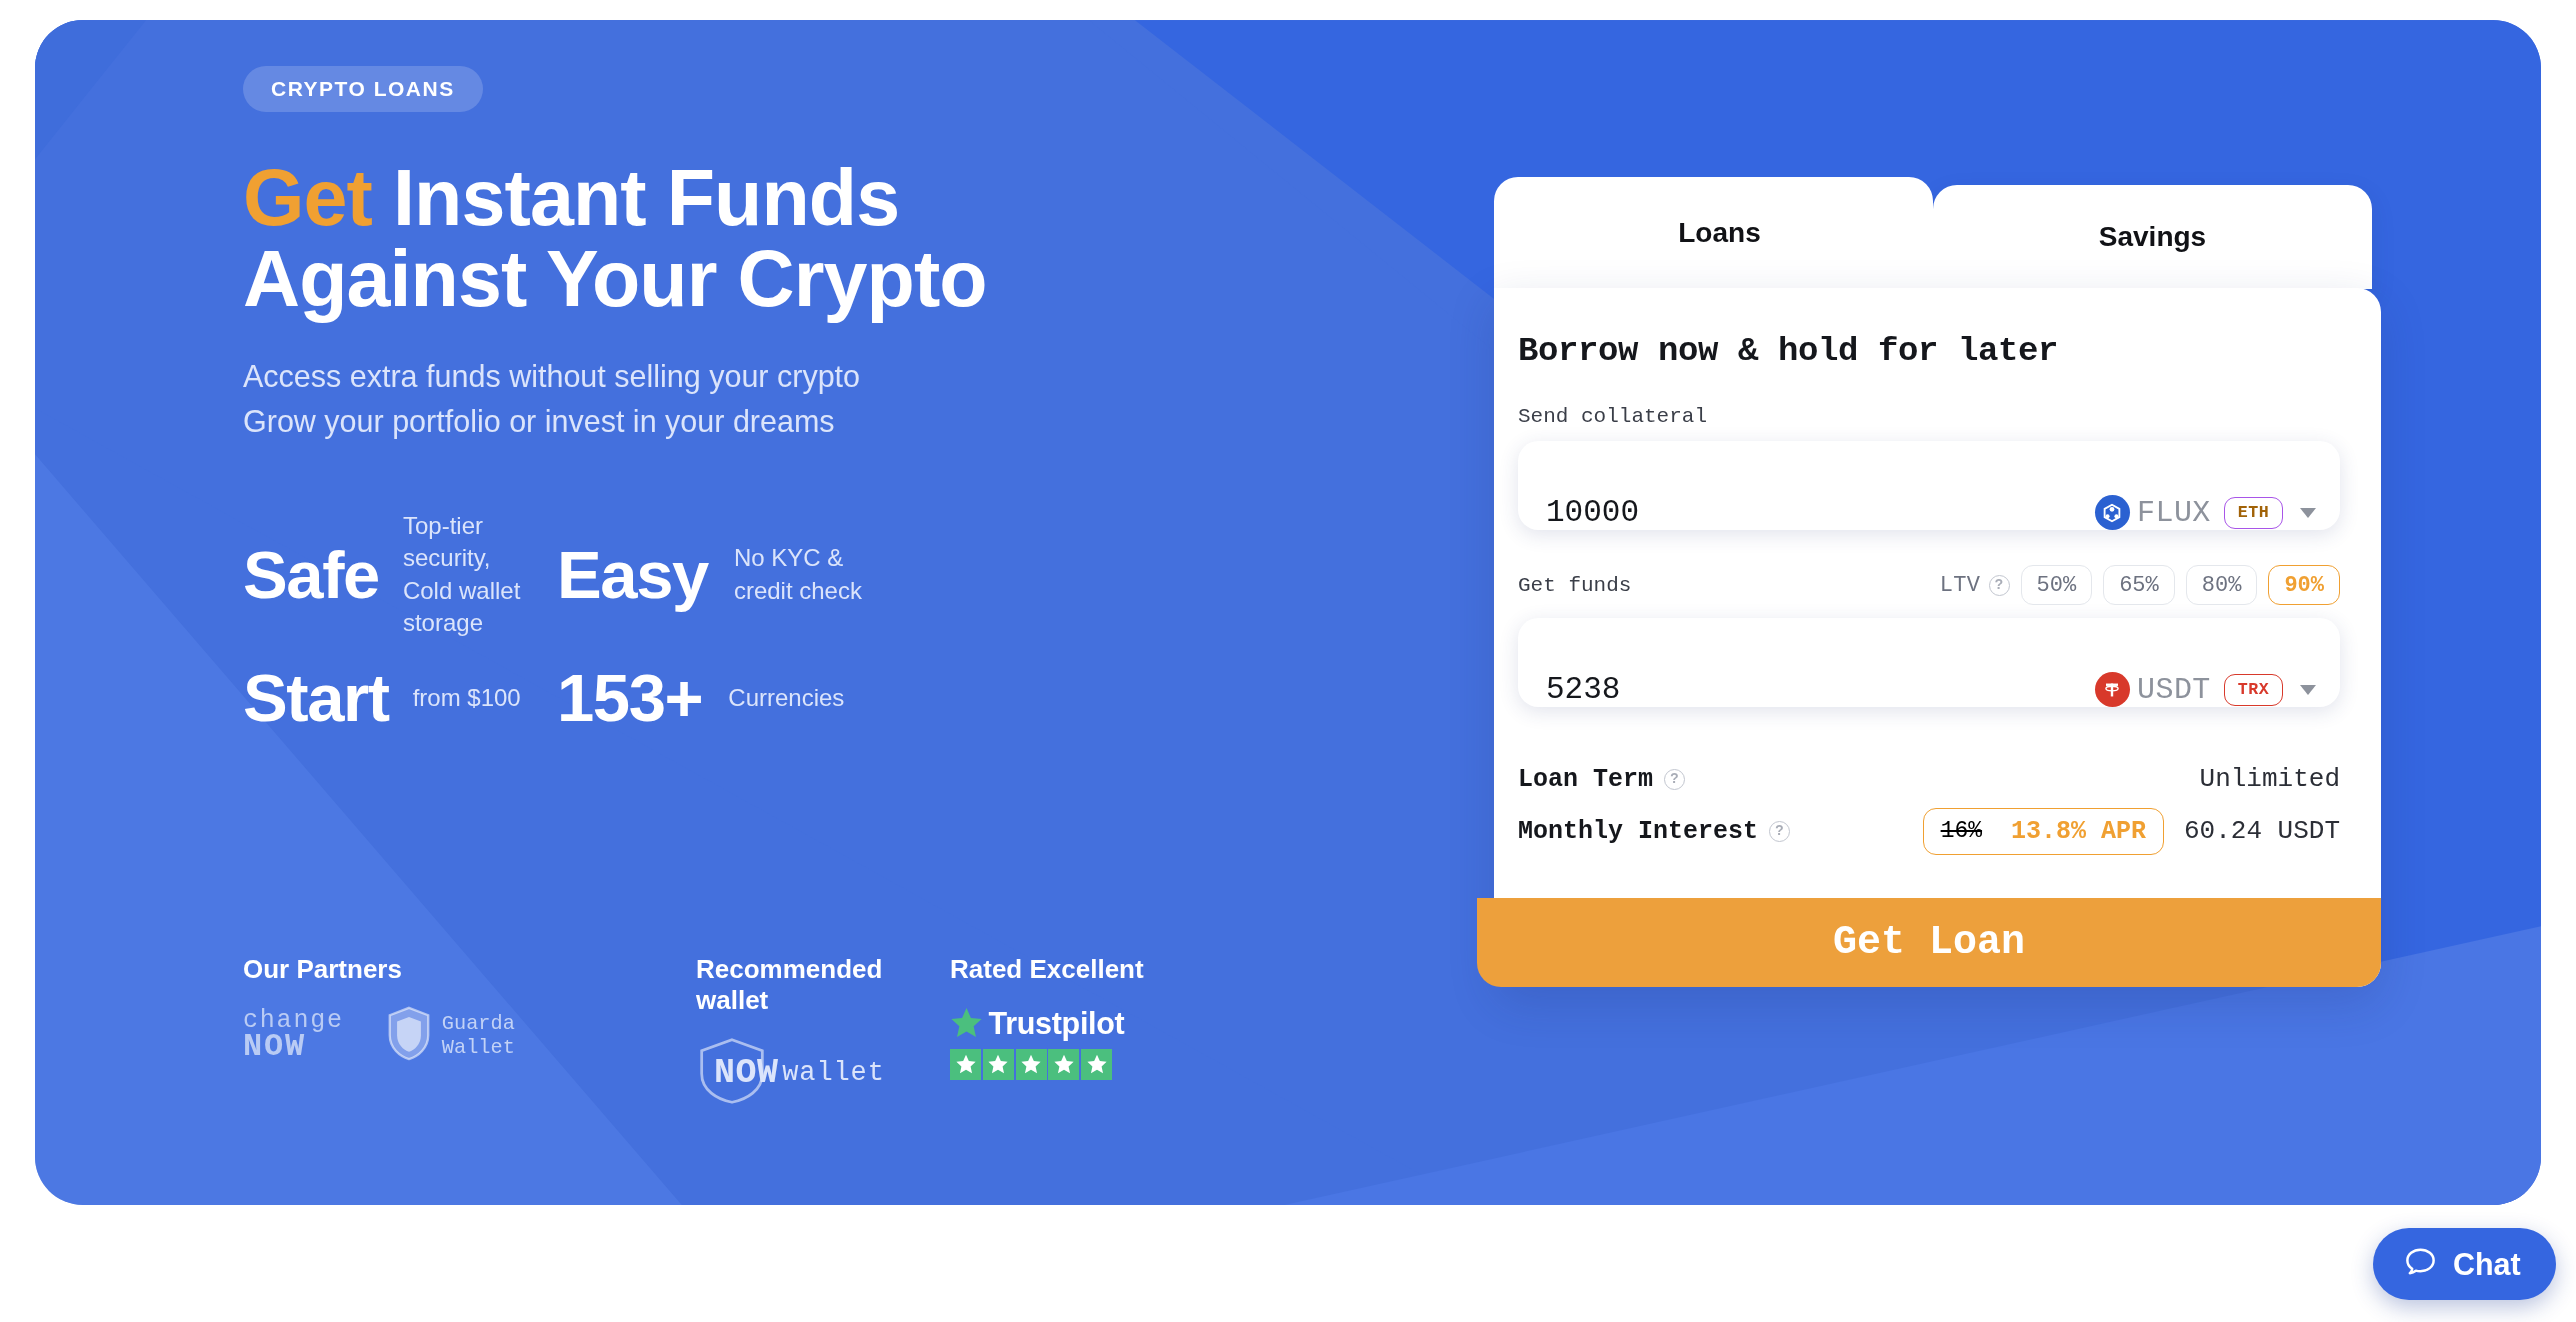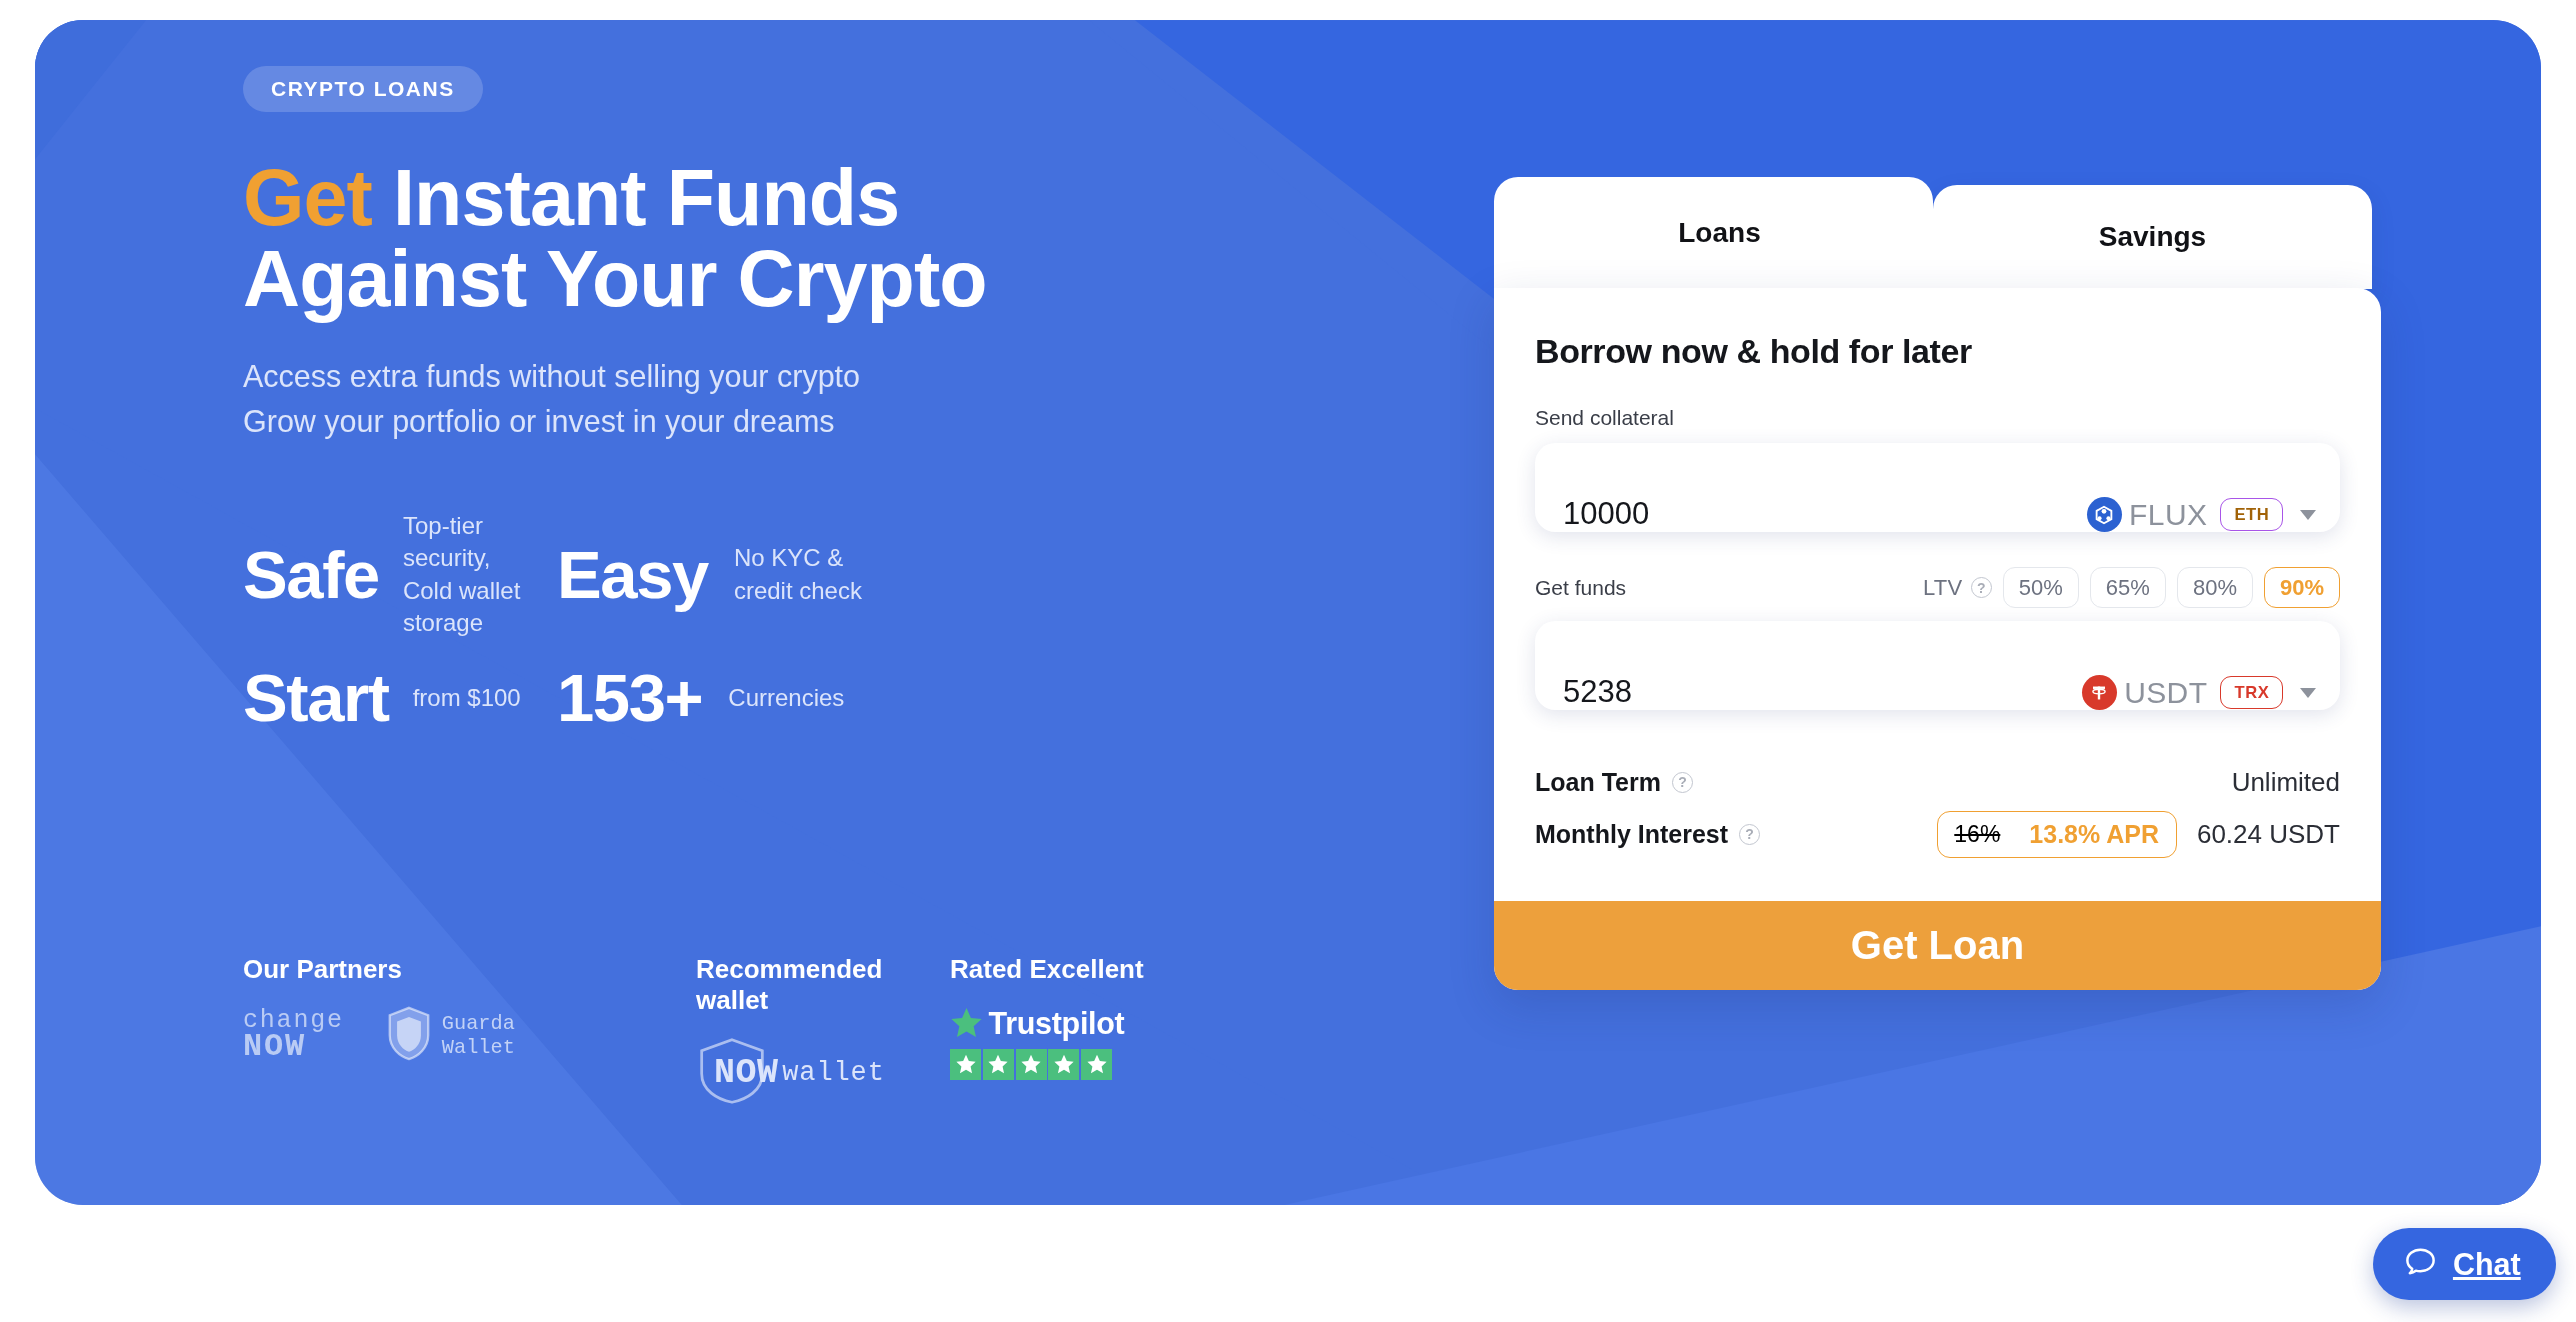--- a/index.html
+++ b/index.html
@@ -134,22 +134,23 @@
   .tab.savings {
     left: 439px; top: 7.4px; height: 104px;
     border-radius: 24px 24px 0 0; z-index: 2;
     box-shadow: 0 9.2px 24px rgba(30,50,110,.12);
   }
 
   #panel {
     position: relative; z-index: 4;
     background: #ffffff;
     border-radius: 0 24px 24px 24px;
-    padding: 44px 41px 0 41px;
+    padding: 44px 41px 0 24px;
     box-shadow: 0 16.6px 46px rgba(26,46,110,.18);
+    font-family: Liberation Mono, monospace;
   }
   #panel-title {
     font-size: 34px; font-weight: bold; color: #15171c;
     letter-spacing: -0.4px;
   }
 
   .field-label {
     margin-top: 35px;
     font-size: 21px; color: #3a3e48;
   }
@@ -256,21 +257,21 @@
 
   
   #chat {
     position: absolute; right: 20.3px; bottom: 22px;
     height: 72px; padding: 0 35px 0 30px;
     background: #3566e0; border-radius: 923px;
     display: flex; align-items: center;
     box-shadow: 0 7.4px 22px rgba(30,60,150,.3);
     cursor: pointer;
   }
-  #chat .chat-label { color: #fff; font-size: 30.5px; font-weight: bold; margin-left: 15px; text-decoration: underline; }
+  #chat .chat-label { color: #fff; font-size: 30.5px; font-weight: bold; margin-left: 15px; }
 </style>
 </head>
 <body>
 
 <div id="hero">
   <div class="facet f1"></div>
   <div class="facet f2"></div>
   <div class="facet f3"></div>
   <div class="facet f4"></div>
   <div class="facet f5"></div>

